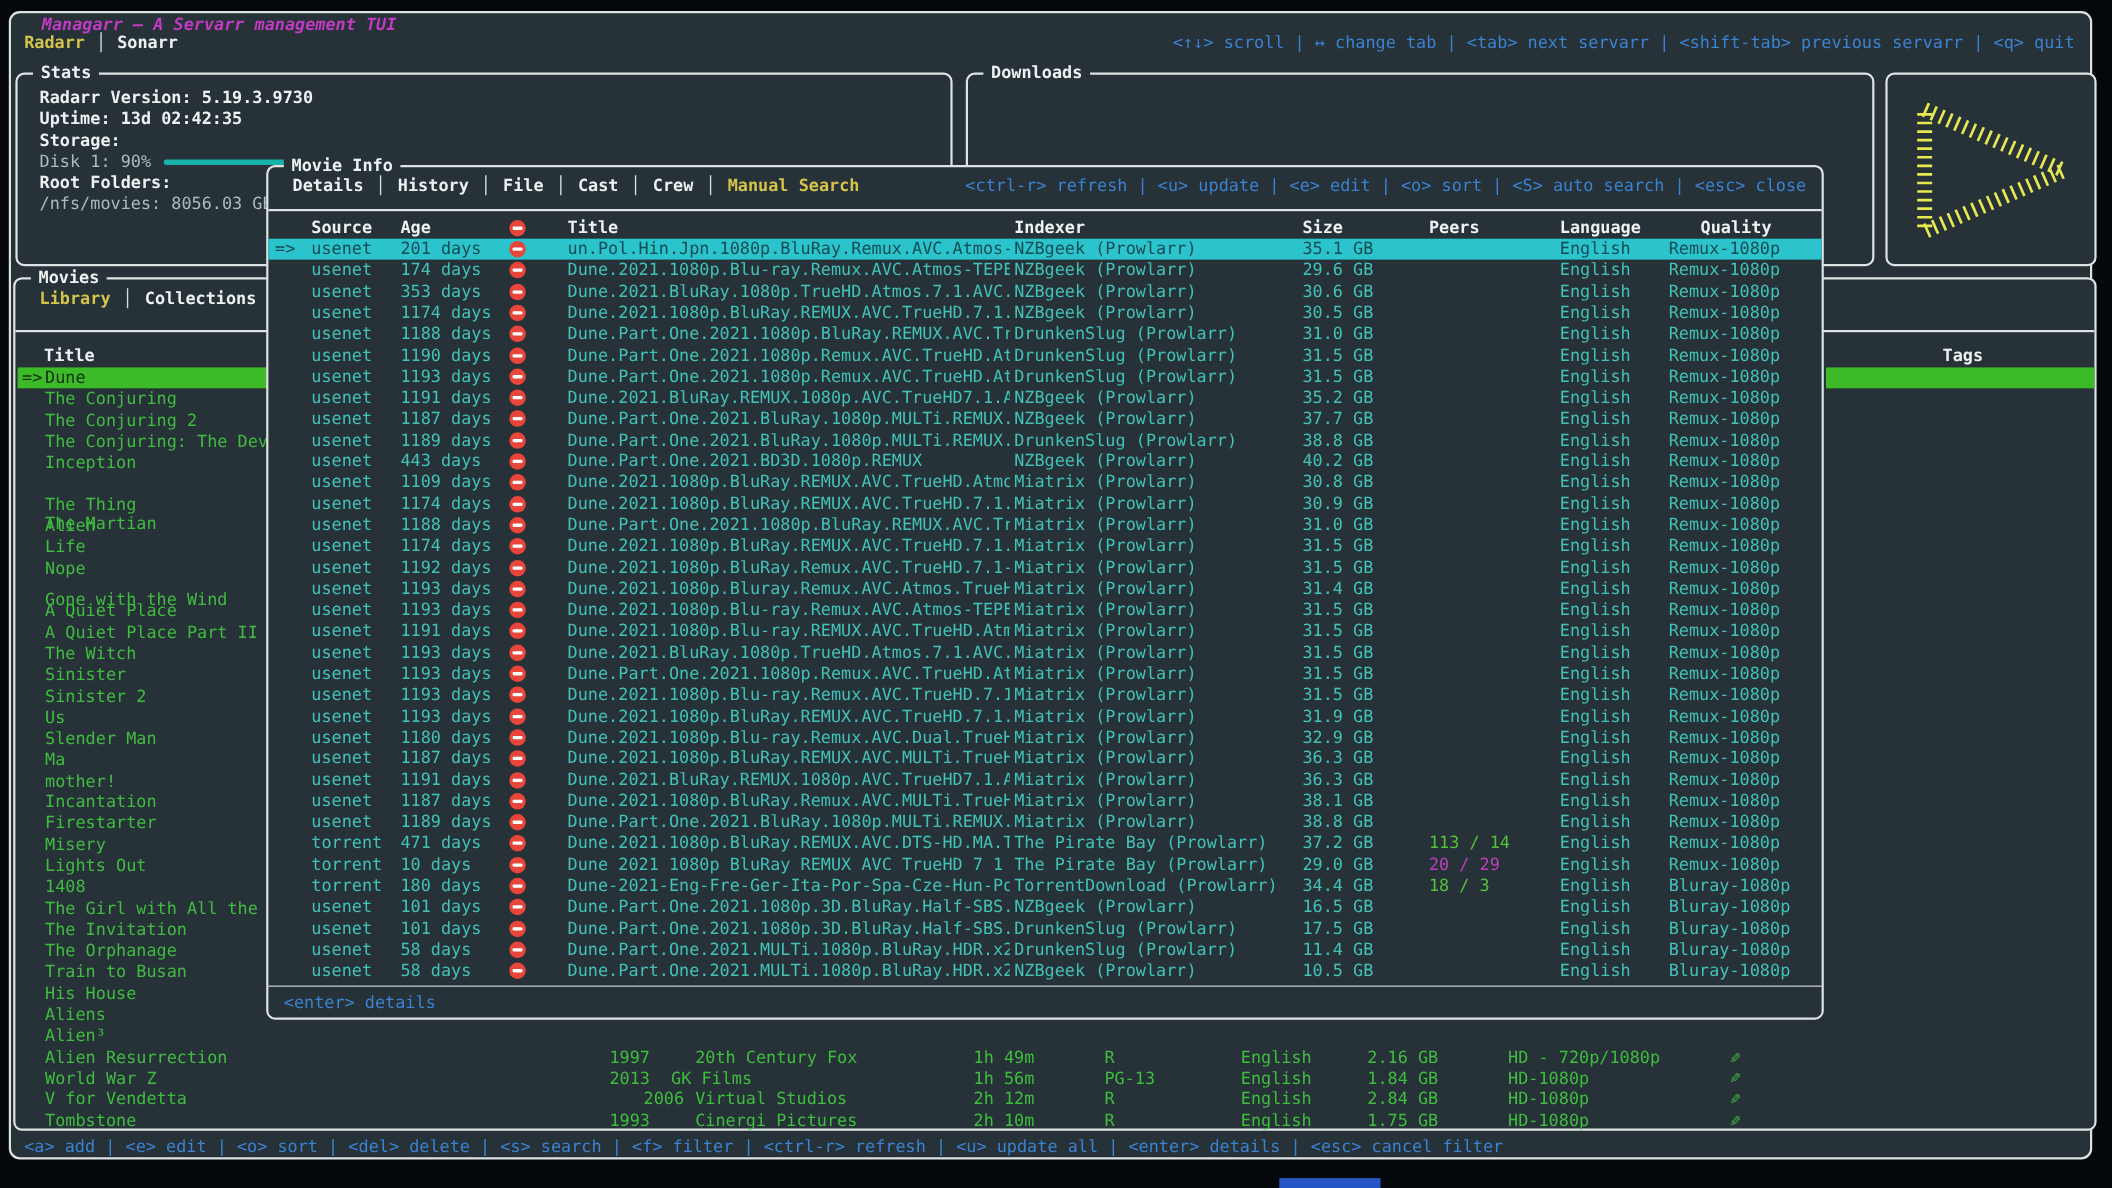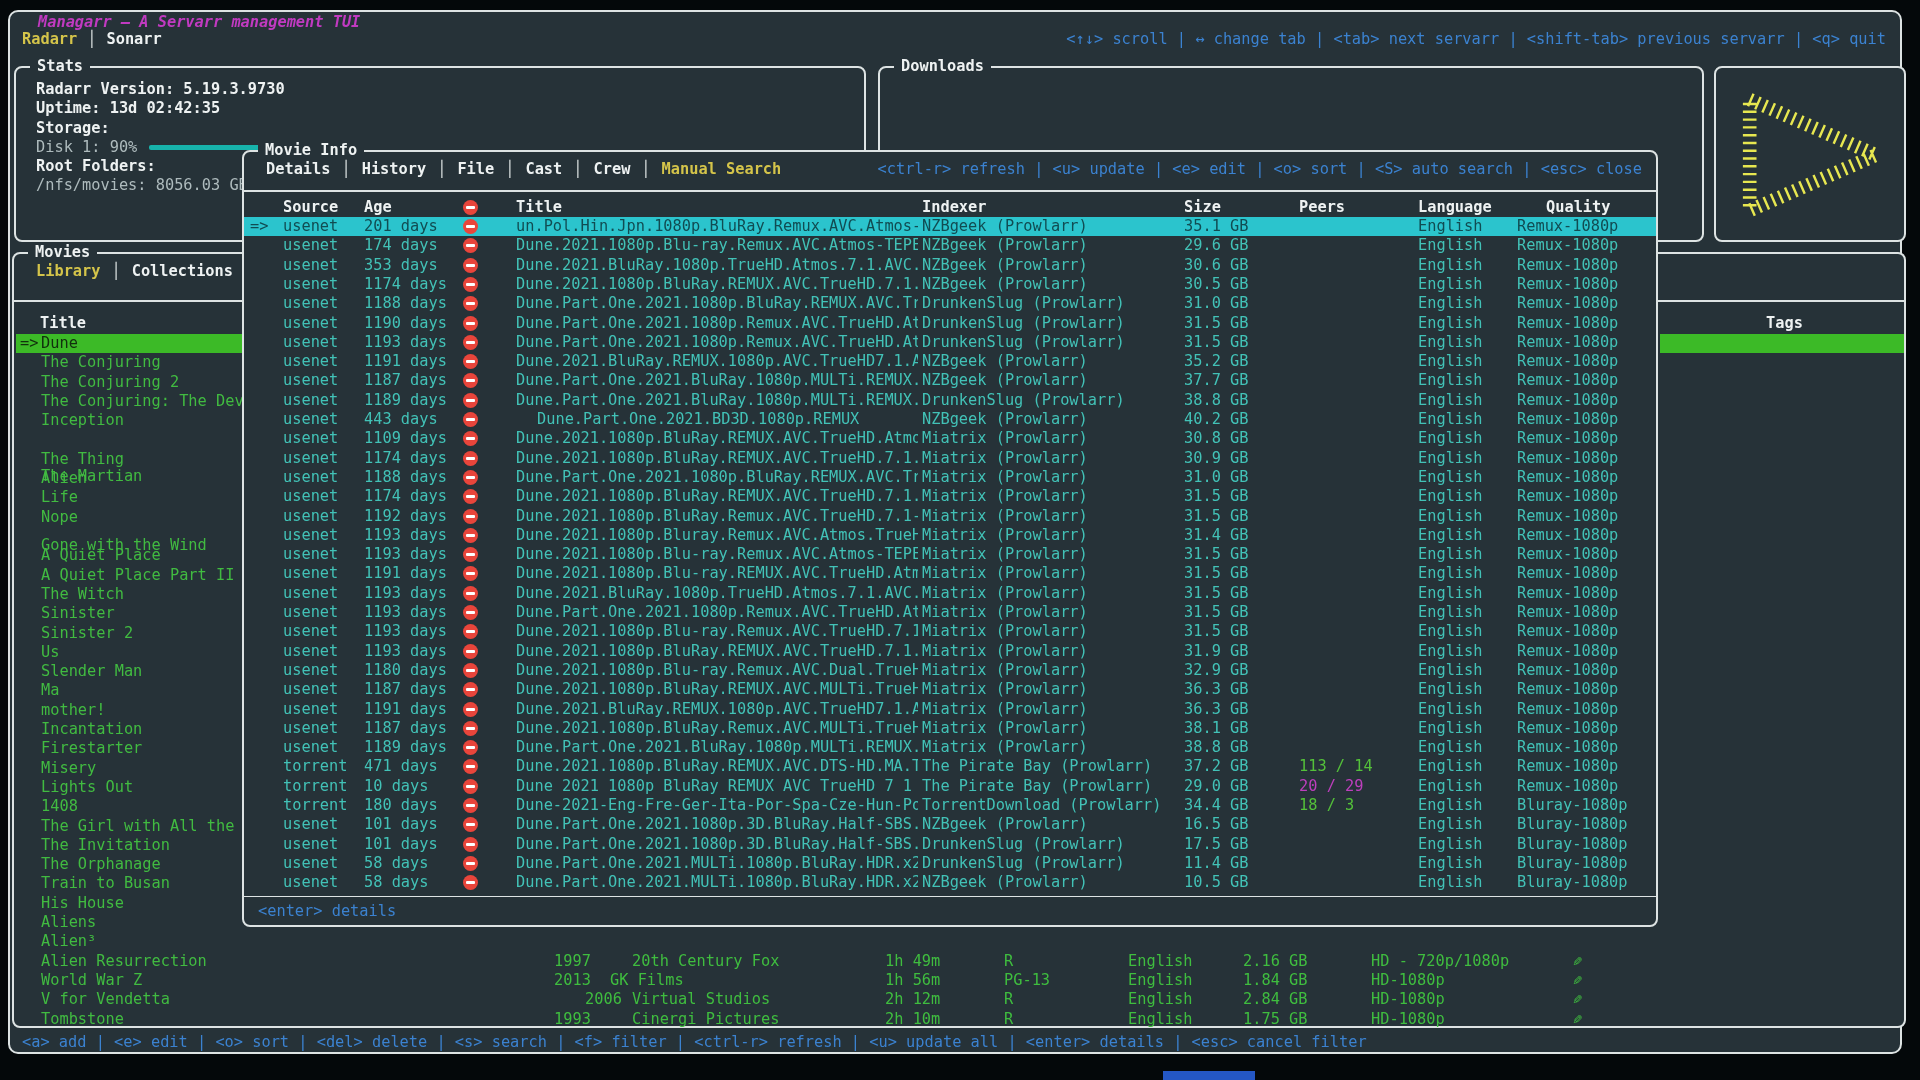--- a/index.html
+++ b/index.html
@@ -316,21 +316,21 @@
           <span class="cell c-title" style="left: 272px;">Dune.Part.One.2021.BluRay.1080p.MULTi.REMUX.</span>
           <span class="cell c-indexer" style="left: 678px;">DrunkenSlug (Prowlarr)</span>
           <span class="cell c-size" style="left: 940px;">38.8 GB</span>
           <span class="cell c-language" style="left: 1174px;">English</span>
           <span class="cell c-quality" style="left: 1273px;">Remux-1080p</span>
         </div>
         <div class="srow" style="top: 193px;">
           <span class="no-icon" style="left: 219px;"></span>
           <span class="cell c-source" style="left: 39px;">usenet</span>
           <span class="cell c-age" style="left: 120px;">443 days</span>
-          <span class="cell c-title" style="left: 272px; margin-left: 21px;">Dune.Part.One.2021.BD3D.1080p.REMUX</span>
+          <span class="cell c-title" style="left: 272px;">Dune.Part.One.2021.BD3D.1080p.REMUX</span>
           <span class="cell c-indexer" style="left: 678px;">NZBgeek (Prowlarr)</span>
           <span class="cell c-size" style="left: 940px;">40.2 GB</span>
           <span class="cell c-language" style="left: 1174px;">English</span>
           <span class="cell c-quality" style="left: 1273px;">Remux-1080p</span>
         </div>
         <div class="srow" style="top: 212.3px;">
           <span class="no-icon" style="left: 219px;"></span>
           <span class="cell c-source" style="left: 39px;">usenet</span>
           <span class="cell c-age" style="left: 120px;">1109 days</span>
           <span class="cell c-title" style="left: 272px;">Dune.2021.1080p.BluRay.REMUX.AVC.TrueHD.Atmo</span>

